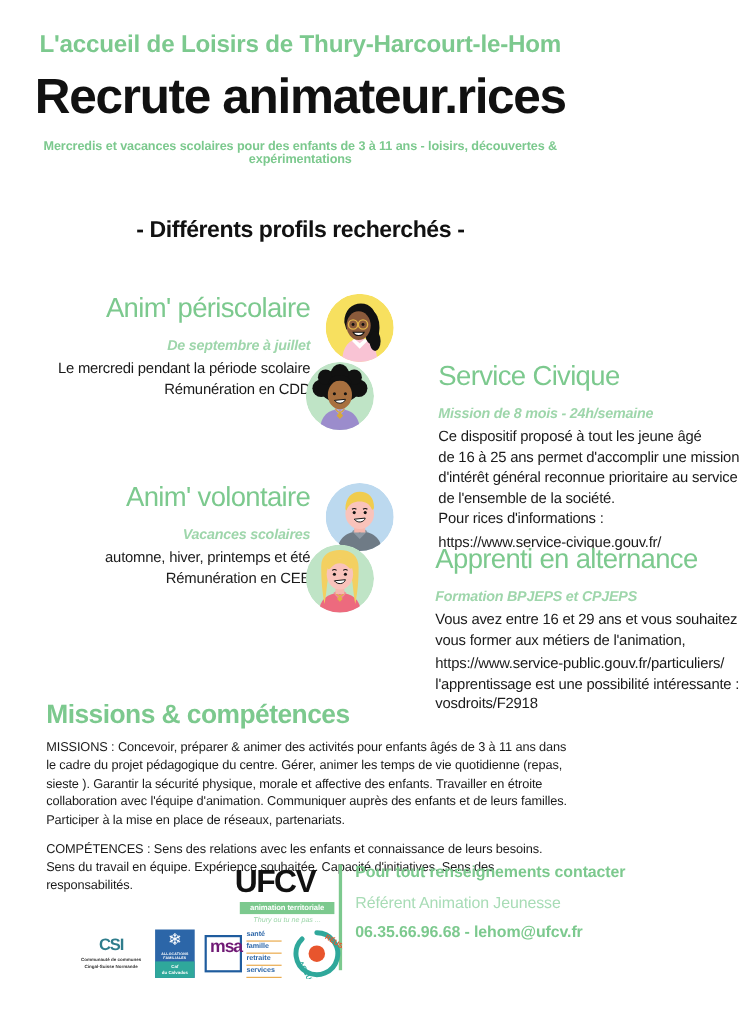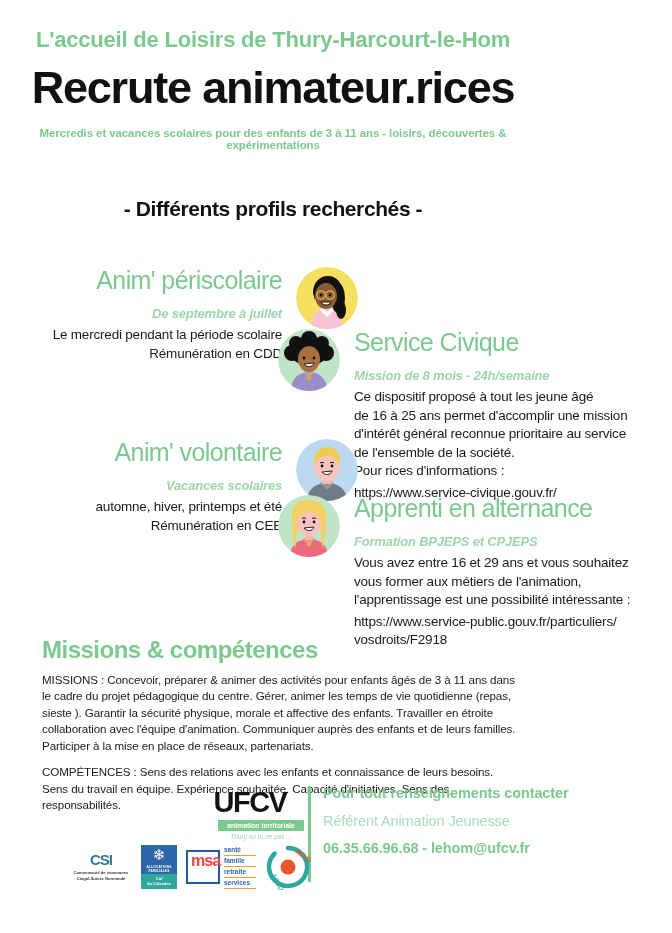--- a/index.html
+++ b/index.html
@@ -62,20 +62,21 @@
   
   .profiles {
     position: relative;
     margin-top: 22px;
     height: 390px;
   }
   .profile {
     position: absolute;
     display: flex;
     align-items: flex-start;
+    justify-content: space-between;
   }
   .profile-text-left {
     text-align: right;
     padding-right: 14px;
   }
   .profile-text-right {
     text-align: left;
     padding-left: 14px;
   }
   .profile-title {
@@ -263,21 +264,21 @@
     font-weight: bold;
   }
   .logo-msa {
     display: flex;
     align-items: center;
     gap: 4px;
   }
   .logo-msa-mark {
     width: 34px; height: 34px;
     border: 2px solid #1f5c9e;
-    color: #ef4444;
+    color: #701a75;
     font-weight: bold;
     font-size: 16px;
     line-height: 14px;
     padding: 2px 3px;
     box-sizing: border-box;
     letter-spacing: -1px;
   }
   .logo-msa-words {
     font-size: 6.5px;
     font-weight: bold;
@@ -416,22 +417,22 @@
           <path d="M34 23.5 q2 -1.5 4 0" fill="none" stroke="#111111" stroke-width="1"></path>
           <path d="M26 33 C29 37 35 36 36 32 Z" fill="#ffffff" stroke="#111111" stroke-width="0.9"></path>
         </svg>
       </div>
       <div class="profile-text-right">
         <div class="profile-title">Apprenti en alternance</div>
         <div class="profile-sub">Formation BPJEPS et CPJEPS</div>
         <div class="profile-body">
           <span class="line">Vous avez entre 16 et 29 ans et vous souhaitez</span>
           <span class="line">vous former aux métiers de l'animation,</span>
+          <span class="line link">https://www.service-public.gouv.fr/particuliers/</span>
           <span class="line">l'apprentissage est une possibilité intéressante :</span>
-          <span class="line link">https://www.service-public.gouv.fr/particuliers/</span>
           <span class="line">vosdroits/F2918</span>
         </div>
       </div>
     </div>
 
   </div>
 
   <div class="missions">
     <div class="missions-title">Missions &amp; compétences</div>
     <div class="missions-para">MISSIONS : Concevoir, préparer &amp; animer des activités pour enfants âgés de 3 à 11 ans dans le cadre du projet pédagogique du centre. Gérer, animer les temps de vie quotidienne (repas, sieste ). Garantir la sécurité physique, morale et affective des enfants. Travailler en étroite collaboration avec l'équipe d'animation. Communiquer auprès des enfants et de leurs familles. Participer à la mise en place de réseaux, partenariats.</div>

